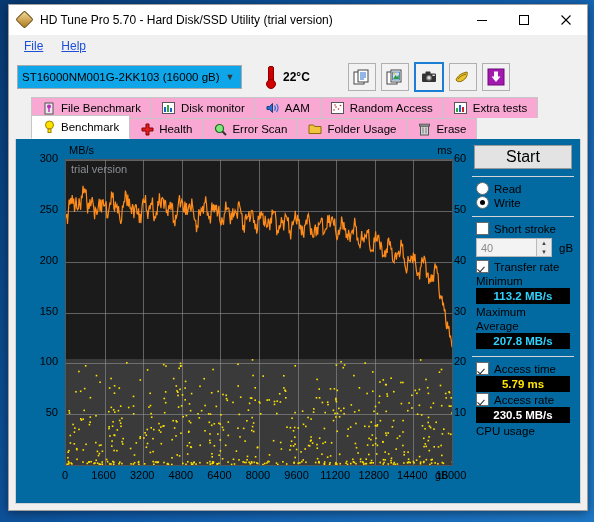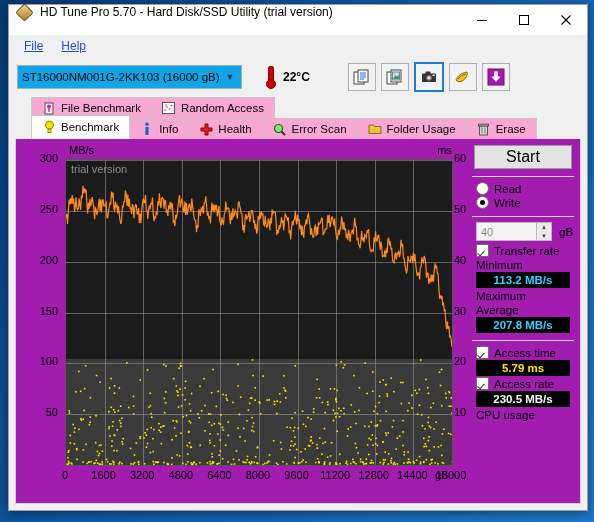--- a/index.html
+++ b/index.html
@@ -8,21 +8,21 @@
     font-family:"Liberation Sans", sans-serif;
     background:linear-gradient(120deg,#083a73 0%,#0f5aa8 45%,#1e79c8 100%);
   }
   .window{
     position:absolute;left:8px;top:4px;width:578px;height:505px;
     background:#f0f0f0;border:1px solid #a0a0a0;
     box-shadow:0 2px 10px rgba(0,0,0,.45);
     display:flex;flex-direction:column;
   }
   
-  .titlebar{height:30px;background:#ffffff;display:flex;flex:none;}
+  .titlebar{height:30px;background:#ffffff;display:flex;align-items:center;flex:none;}
   .tb-icon{width:16px;height:16px;margin-left:8px;margin-right:7px;position:relative;}
   .tb-icon .dia{
     position:absolute;left:1px;top:1px;width:11px;height:11px;
     background:linear-gradient(135deg,#f0d99a,#b07a18);
     transform:rotate(45deg);border:1px solid #6b4708;border-radius:2px;
   }
   .tb-title{font-size:12px;color:#000;flex:1;letter-spacing:0;}
   .tb-btns{display:flex;height:30px;}
   .tb-btn{width:42px;height:30px;display:flex;align-items:center;justify-content:center;
           font-size:13px;color:#000;line-height:1;}
@@ -56,21 +56,21 @@
   .tabrow{display:flex;height:21px;align-items:flex-end;padding-left:22px;}
   .tab{
     height:20px;display:flex;align-items:center;gap:5px;padding:0 10px;
     border:1px solid #c6c6c6;border-bottom:none;background:#f9a8d4;font-size:11.5px;color:#000;
     margin-right:-1px;position:relative;
   }
   .tab .ic{width:14px;height:14px;display:flex;align-items:center;justify-content:center;}
   .tabrow2{padding-left:22px;}
   .tab.active{background:#fff;height:22px;border:1px solid #c6c6c6;border-bottom:1px solid #fff;z-index:3;}
   
-  .content{flex:1;background:#a21caf;border-top:1px solid #c6c6c6;position:relative;margin:0 6px 6px 6px;
+  .content{flex:1;background:#0369a1;border-top:1px solid #c6c6c6;position:relative;margin:0 6px 6px 6px;
            border:1px solid #d2d2d2;border-top:none;}
   .panel-inner{position:absolute;inset:0;}
   
   .chartwrap{position:absolute;left:6px;top:4px;width:432px;height:340px;}
   .plot{position:absolute;left:43px;top:16px;width:386px;height:305px;background:#1b1b1b;border:1px solid #555;}
   .plot .lower{position:absolute;left:0;right:0;top:199px;bottom:0;background:#3a3a3a;}
   .plot .grid{position:absolute;inset:0;}
   .plot .gl-h{position:absolute;left:0;right:0;height:1px;background:#8e8e8e;opacity:.62;}
   .plot .gl-v{position:absolute;top:0;bottom:0;width:1px;background:#8e8e8e;opacity:.62;}
   .watermark{position:absolute;left:5px;top:3px;font-size:11px;color:#8b8f96;}
@@ -206,49 +206,72 @@
               <circle cx="6" cy="4.5" r="2" fill="#c028c0"></circle>
               <rect x="5.3" y="6" width="1.4" height="4" fill="#c028c0"></rect>
             </svg>
         </span>
         <span>File Benchmark</span>
       </div>
       <div class="tab">
         <span class="ic">
           <svg width="13" height="12" viewBox="0 0 13 12">
               <rect x="0.5" y="0.5" width="12" height="11" fill="#fff" stroke="#555"></rect>
+              <rect x="2" y="5" width="2" height="5" fill="#1a63c8"></rect>
+              <rect x="5" y="3" width="2" height="7" fill="#2fa83f"></rect>
+              <rect x="8" y="6" width="2" height="4" fill="#1a63c8"></rect>
+            </svg>
+        </span>
+        <span>Disk monitor</span>
+      </div>
+      <div class="tab">
+        <span class="ic">
+          <svg width="14" height="12" viewBox="0 0 14 12">
+              <polygon points="1,4.5 3.5,4.5 6.5,1.5 6.5,10.5 3.5,7.5 1,7.5" fill="#2d6fd0" stroke="#1a3e77"></polygon>
+              <path d="M8.5 3.5 A4 4 0 0 1 8.5 8.5" stroke="#2d6fd0" fill="none" stroke-width="1.2"></path>
+              <path d="M10.5 2 A6.5 6.5 0 0 1 10.5 10" stroke="#2d6fd0" fill="none" stroke-width="1.2"></path>
+            </svg>
+        </span>
+        <span>AAM</span>
+      </div>
+      <div class="tab">
+        <span class="ic">
+          <svg width="13" height="12" viewBox="0 0 13 12">
+              <rect x="0.5" y="0.5" width="12" height="11" fill="#fff" stroke="#555"></rect>
               <circle cx="3" cy="8" r=".8" fill="#c22"></circle>
               <circle cx="5" cy="5" r=".8" fill="#c22"></circle>
               <circle cx="7.5" cy="7" r=".8" fill="#c22"></circle>
               <circle cx="9.5" cy="3.5" r=".8" fill="#c22"></circle>
               <circle cx="4" cy="3" r=".8" fill="#c22"></circle>
             </svg>
         </span>
         <span>Random Access</span>
+      </div>
+      <div class="tab">
+        <span class="ic">
+          <svg width="13" height="12" viewBox="0 0 13 12">
+              <rect x="0.5" y="0.5" width="12" height="11" fill="#fff" stroke="#555"></rect>
+              <rect x="2" y="6" width="2" height="4" fill="#2fa83f"></rect>
+              <rect x="5" y="3" width="2" height="7" fill="#1a63c8"></rect>
+              <rect x="8" y="5" width="2" height="5" fill="#c22"></rect>
+            </svg>
+        </span>
+        <span>Extra tests</span>
       </div>
     </div>
 
     <div class="tabrow tabrow2">
       <div class="tab active">
         <span class="ic">
           <svg width="11" height="14" viewBox="0 0 11 14">
               <circle cx="5.5" cy="5" r="4" fill="#ffe100" stroke="#a08400"></circle>
               <rect x="4" y="9" width="3" height="3.5" fill="#ffe100" stroke="#a08400"></rect>
             </svg>
         </span>
         <span>Benchmark</span>
-      </div>
-      <div class="tab">
-        <span class="ic">
-          <svg width="8" height="14" viewBox="0 0 8 14">
-              <circle cx="4" cy="2.2" r="1.8" fill="#1a63c8"></circle>
-              <rect x="2.4" y="5" width="3.2" height="8" fill="#1a63c8"></rect>
-            </svg>
-        </span>
-        <span>Info</span>
       </div>
       <div class="tab">
         <span class="ic">
           <svg width="13" height="13" viewBox="0 0 13 13">
               <polygon points="5,1 8,1 8,5 12,5 12,8 8,8 8,12 5,12 5,8 1,8 1,5 5,5" fill="#e02020" stroke="#8a0000"></polygon>
             </svg>
         </span>
         <span>Health</span>
       </div>
       <div class="tab">
@@ -958,20 +981,24 @@
         </div>
         <div class="row">
           <span class="radio">
               <span class="dot"></span>
             </span>
           <span>Write</span>
         </div>
 
         <div class="hr"></div>
 
+        <div class="row">
+          <span class="cbox"></span>
+          <span>Short stroke</span>
+        </div>
 
         <div class="spin">
           <div class="fld">40</div>
           <div class="btns">
             <div>▲</div>
             <div>▼</div>
           </div>
           <div class="unit">gB</div>
         </div>
 

